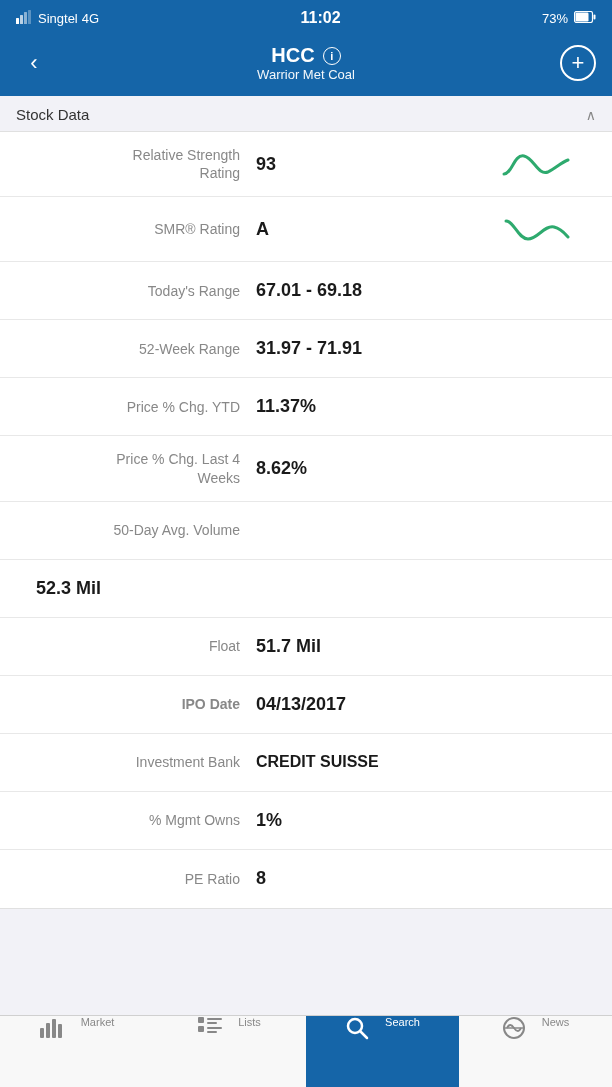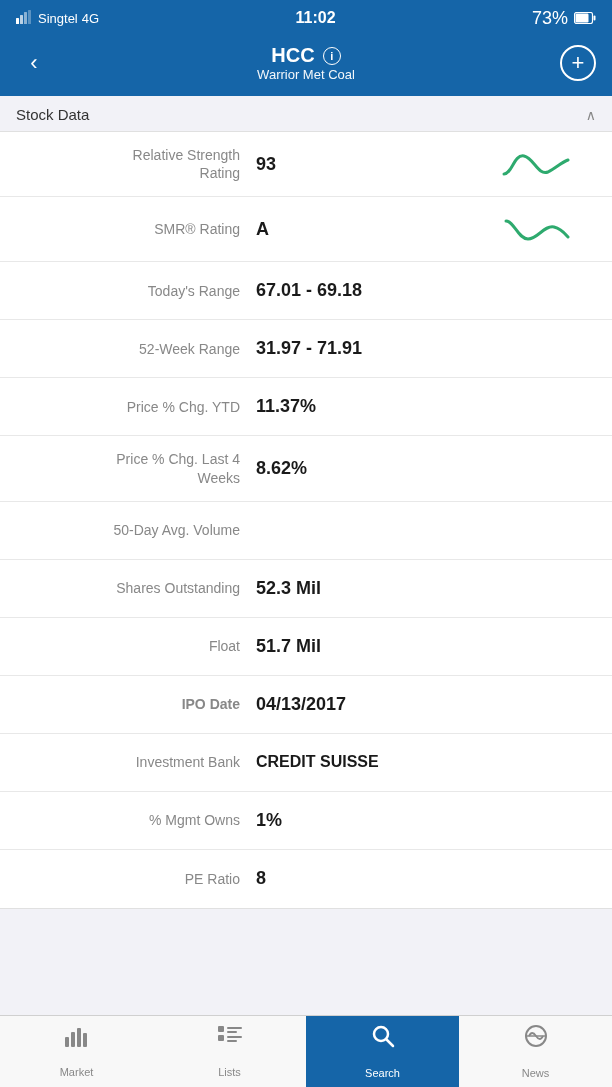--- a/index.html
+++ b/index.html
@@ -19,21 +19,21 @@
       display: flex;
       justify-content: space-between;
       align-items: center;
       padding: 0 16px;
       height: 36px;
       font-size: 13px;
       font-weight: 500;
     }
     .status-left { display: flex; align-items: center; gap: 4px; }
     .status-center { font-size: 16px; font-weight: 600; }
-    .status-right { display: flex; align-items: center; gap: 6px; font-size: 18px; }
+    .status-right { display: flex; align-items: center; gap: 6px; font-size: 13px; }
 
     
     .header {
       background: #1565a8;
       display: flex;
       align-items: center;
       justify-content: space-between;
       padding: 8px 16px 14px;
       color: white;
     }
@@ -153,22 +153,22 @@
       left: 0;
       width: 612px;
       background: #f8f8f8;
       border-top: 1px solid #d0d0d0;
       display: flex;
       height: 72px;
     }
     .nav-item {
       flex: 1;
       display: flex;
-      flex-direction: column;
-      align-items: center;
+      flex-direction: row;
+      align-items: flex-start;
       justify-content: center;
       gap: 16px;
       cursor: pointer;
       color: #888;
       font-size: 11px;
     }
     .nav-item.active {
       background: #1565a8;
       color: white;
     }
@@ -264,21 +264,20 @@
     </div>
     <div class="data-row">
       <div class="data-label" style="white-space: pre-line;">Price % Chg. Last 4
 Weeks</div>
       <div class="data-value">8.62%</div>
     </div>
     <div class="data-row">
       <div class="data-label" style="white-space: pre-line;">50-Day Avg. Volume</div>
     </div>
     <div class="data-row">
-      <div class="data-label" style="white-space: pre-line;">Shares Outstanding</div>
       <div class="data-value">52.3 Mil</div>
     </div>
     <div class="data-row">
       <div class="data-label" style="white-space: pre-line;">Float</div>
       <div class="data-value">51.7 Mil</div>
     </div>
     <div class="data-row">
       <div class="data-label" style="white-space: pre-line; font-weight: bold;">IPO Date</div>
       <div class="data-value">04/13/2017</div>
     </div>

